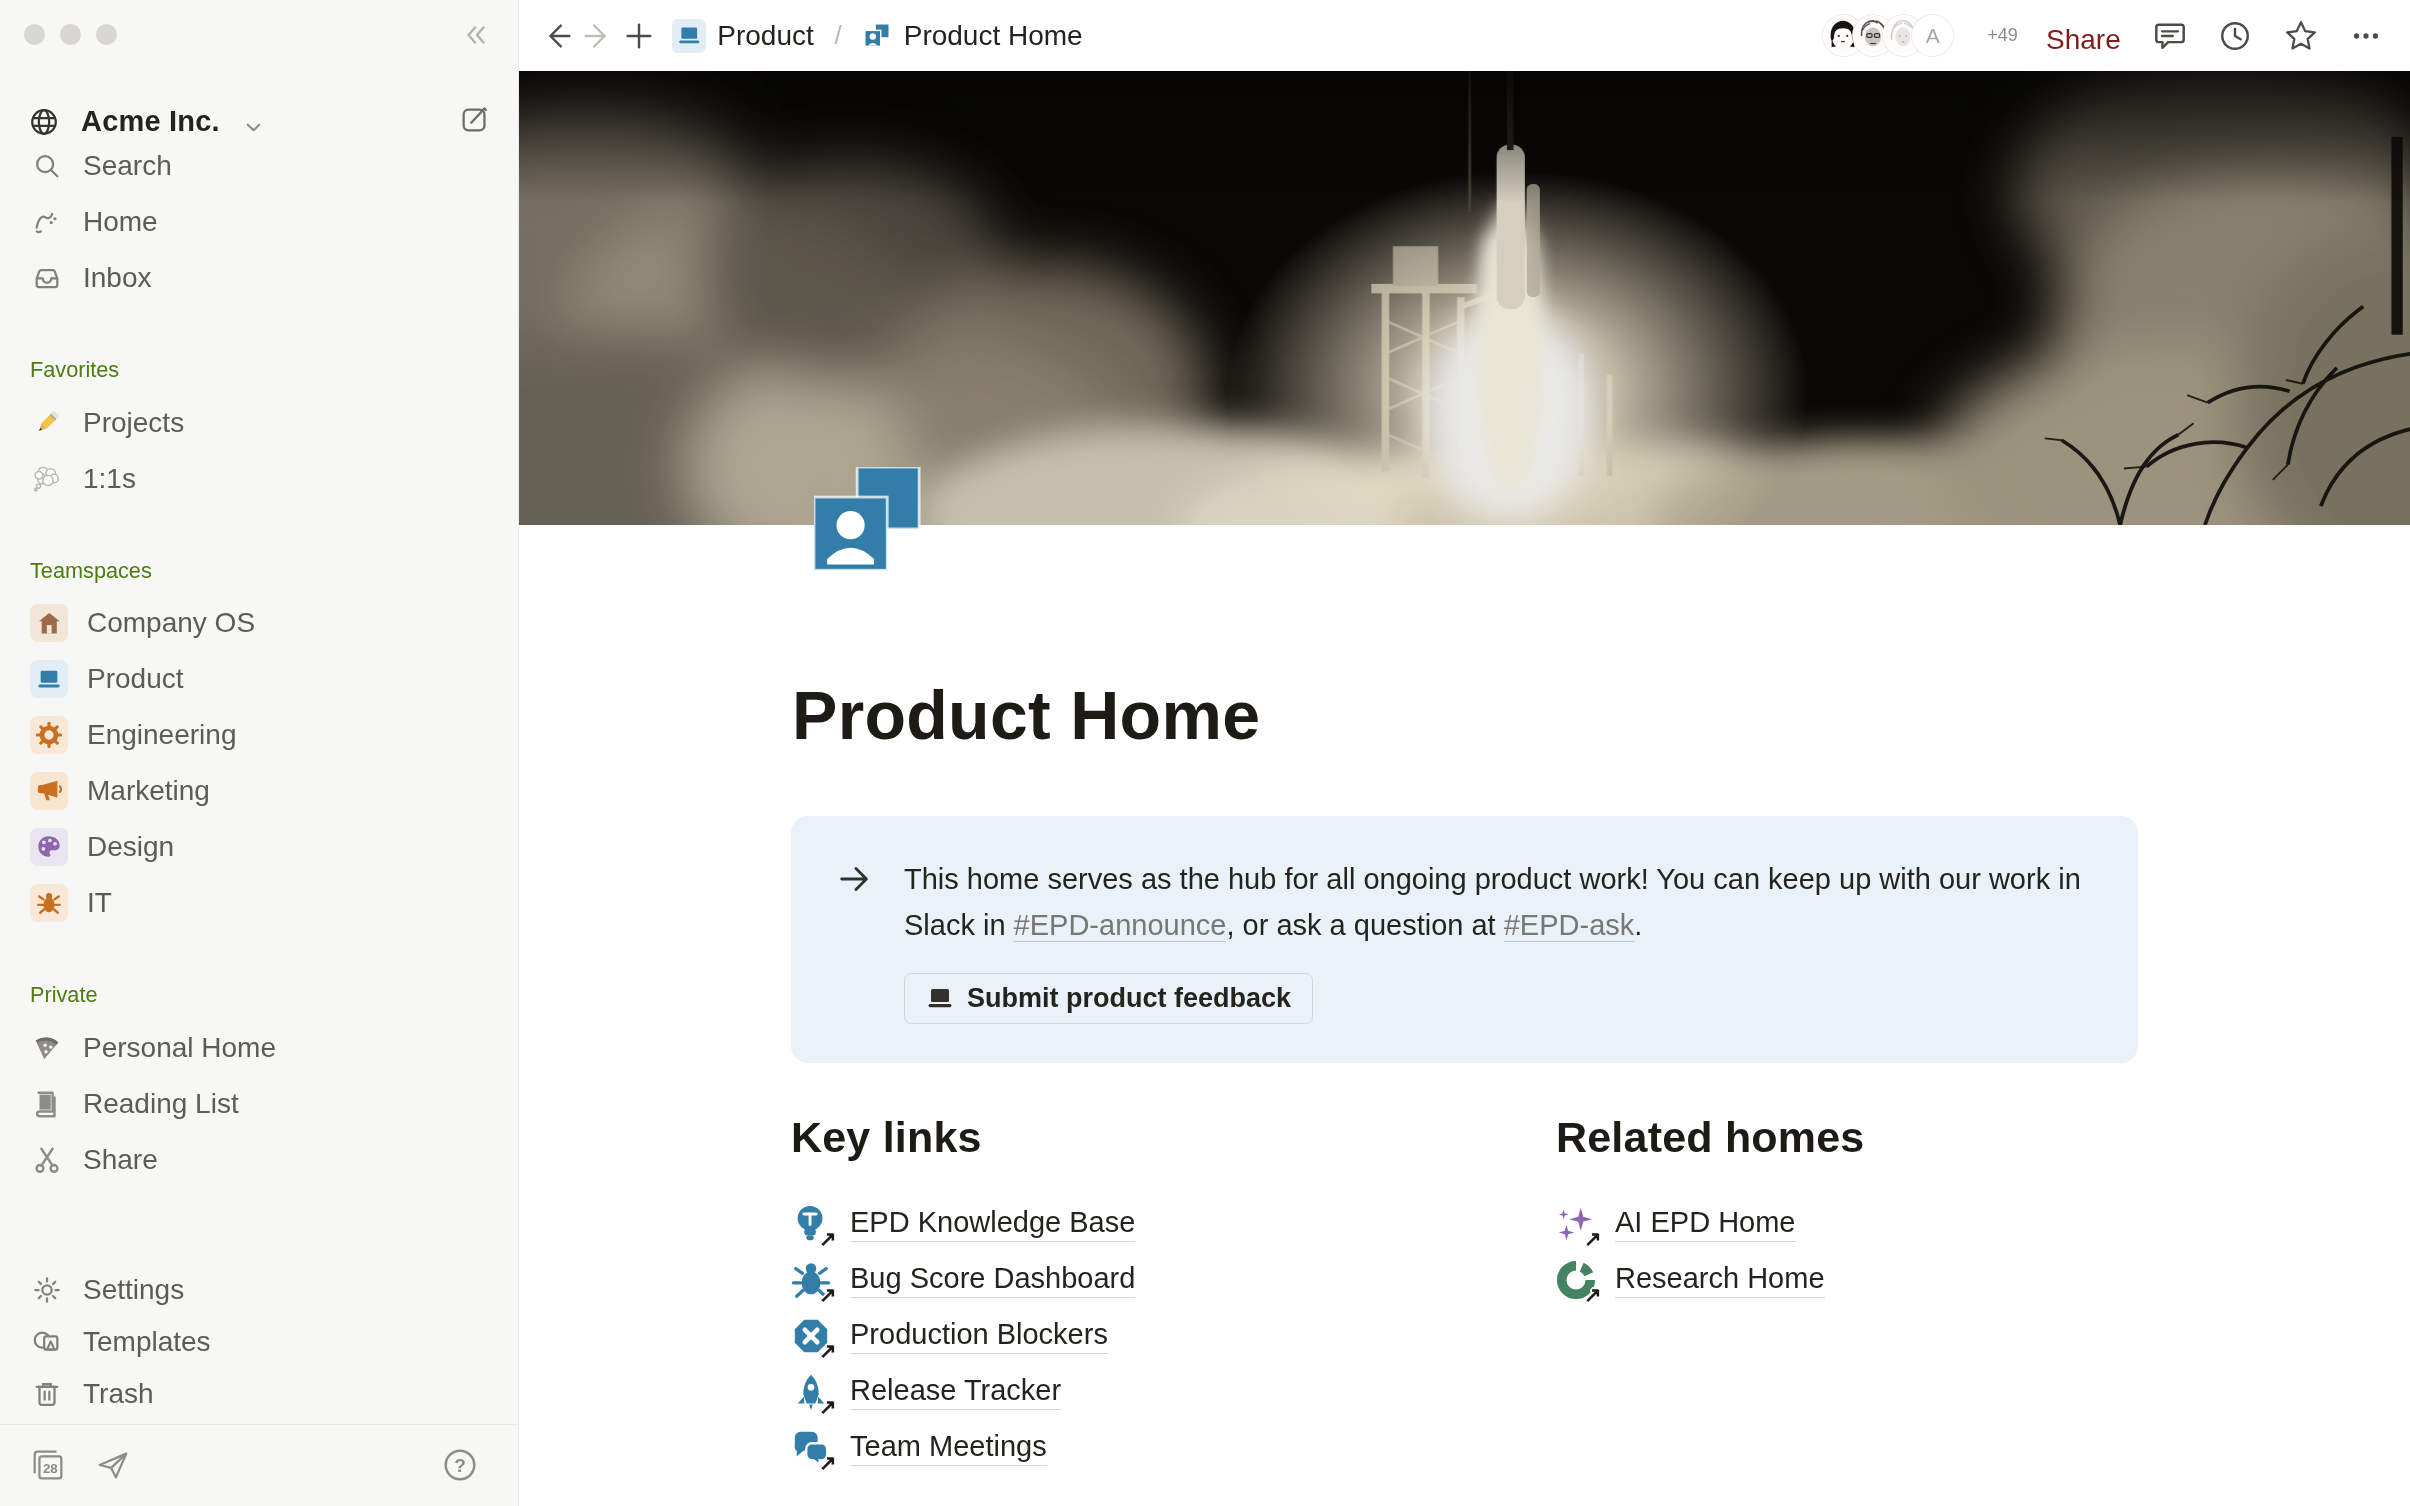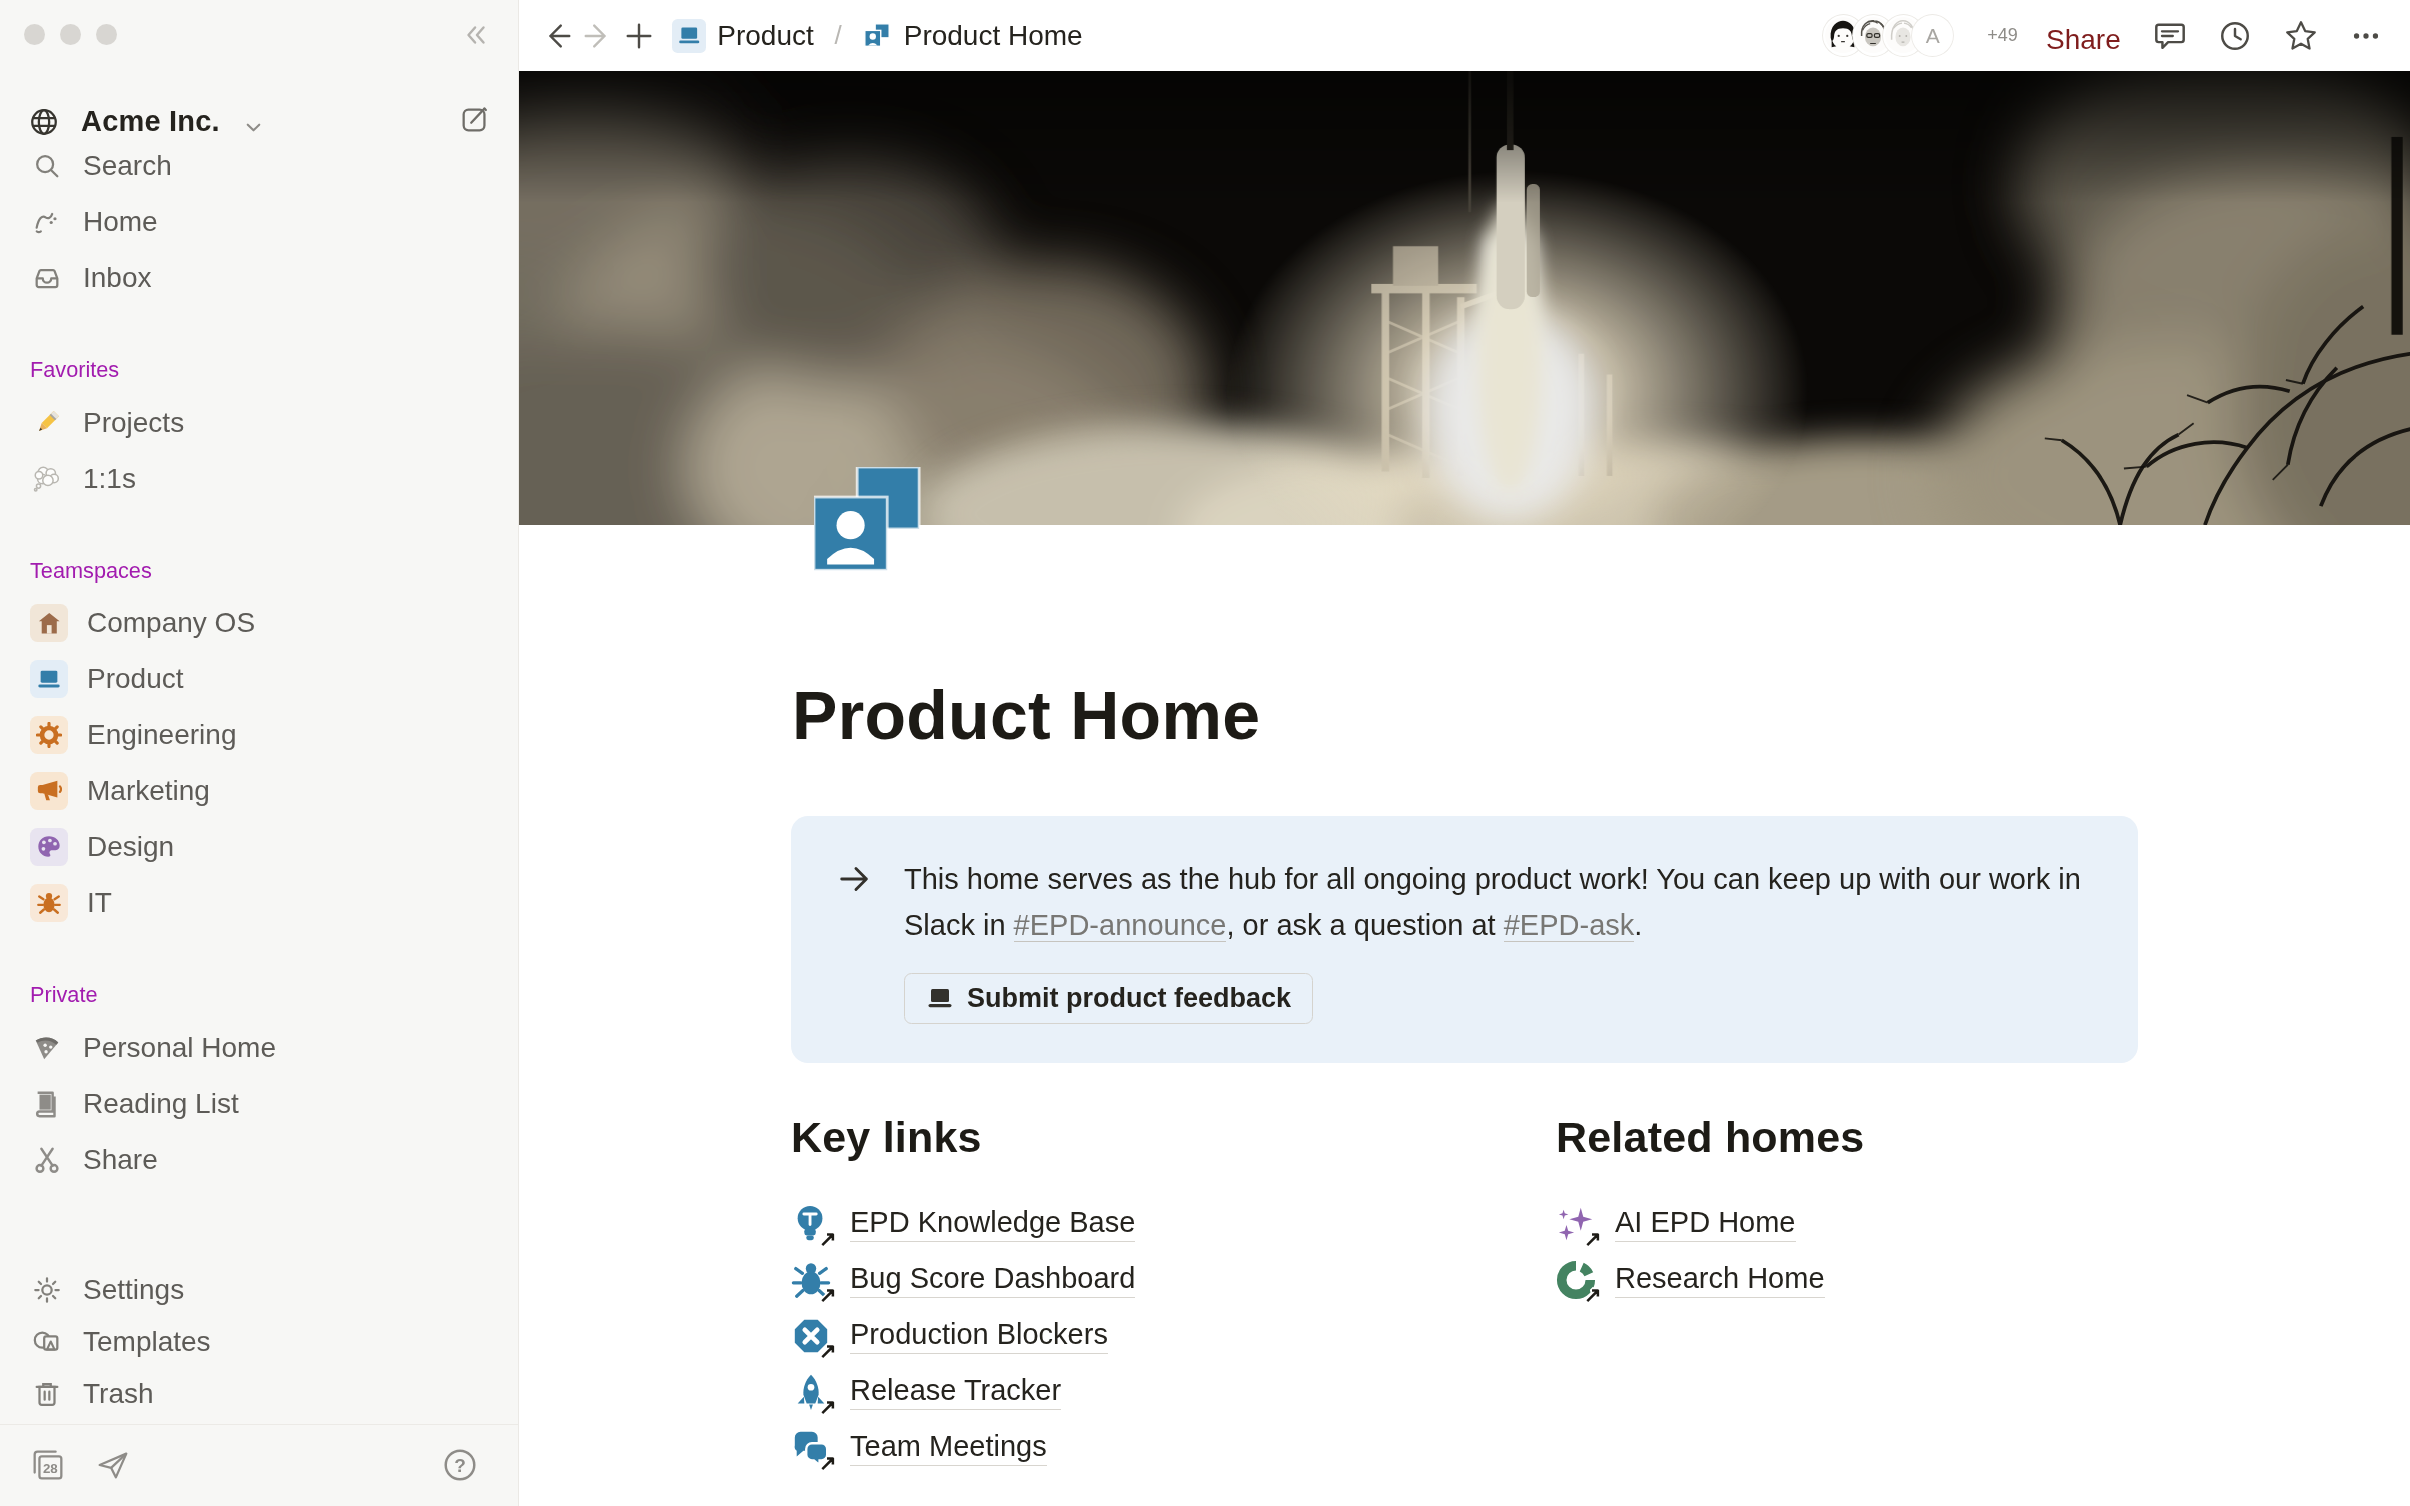--- a/index.html
+++ b/index.html
@@ -27,21 +27,21 @@
   .workspace-row { height:70px; display:flex; align-items:flex-end; padding:0 24.5px 0 28px; gap:21px; }
   .ws-name { font-size:29px; font-weight:700; color:#25231E; letter-spacing:0.2px; }
   .ws-chevron { color:#8E8C88; margin-left:1.9px; display:flex; }
   .ws-spacer { flex:1; }
   .compose-btn { width:38px; height:38px; display:flex; align-items:center; justify-content:center; }
 
   .side-row { height:56px; display:flex; align-items:center; padding:0 19px 0 30px; gap:19px;
     color:#5D5B57; font-size:28px; cursor:default; }
   .side-row .glyph { width:34px; height:34px; display:flex; align-items:center; justify-content:center; flex:none; }
   .section { margin-top:47px; }
-  .section-label { padding-left:30px; font-size:21.7px; color:#a21caf; height:34px; display:flex; align-items:center; margin-bottom:7.5px; }
+  .section-label { padding-left:30px; font-size:21.7px; color:#4d7c0f; height:34px; display:flex; align-items:center; margin-bottom:7.5px; }
   .tile { width:38px; height:38px; border-radius:7.5px; display:flex; align-items:center; justify-content:center; flex:none; }
 
   .bottom-group { margin-top:auto; }
   .bottom-group .side-row { height:52px; }
   .side-footer { border-top:0.9px solid #ECEAE6; height:83px; display:flex; align-items:center;
     padding:0 38px 0 28px; gap:26px; margin-top:3.8px; }
   .footer-spacer { flex:1; }
 
   
   .main { position:relative; flex:1; height:1507px; background:#fff; }

